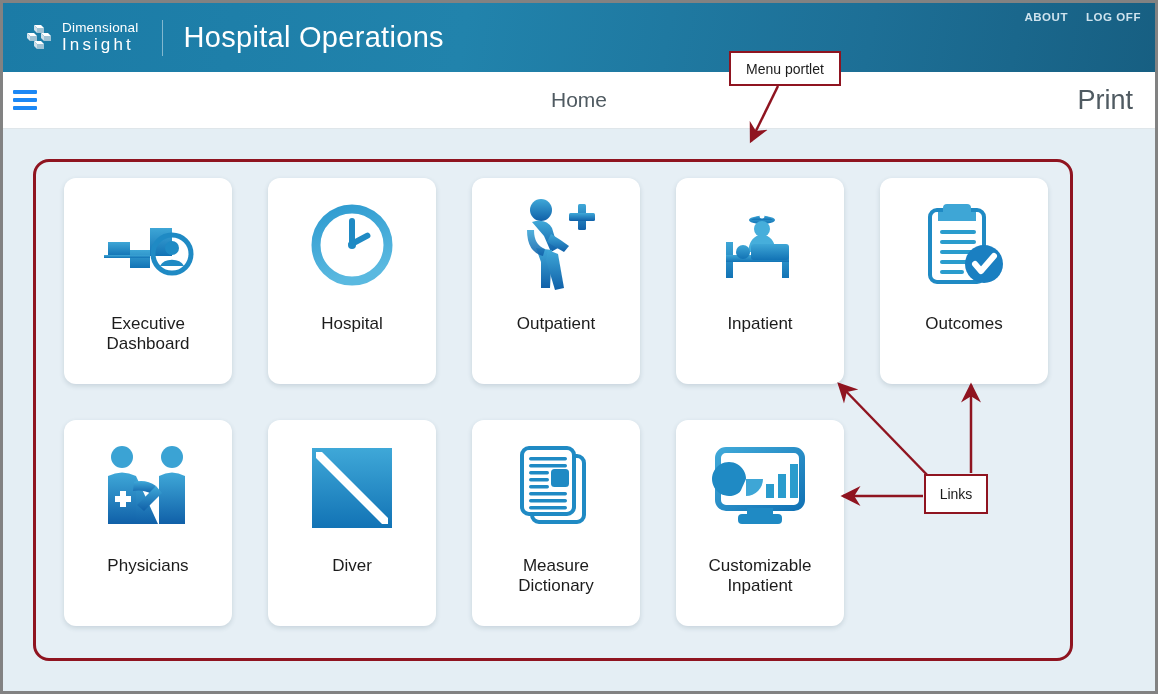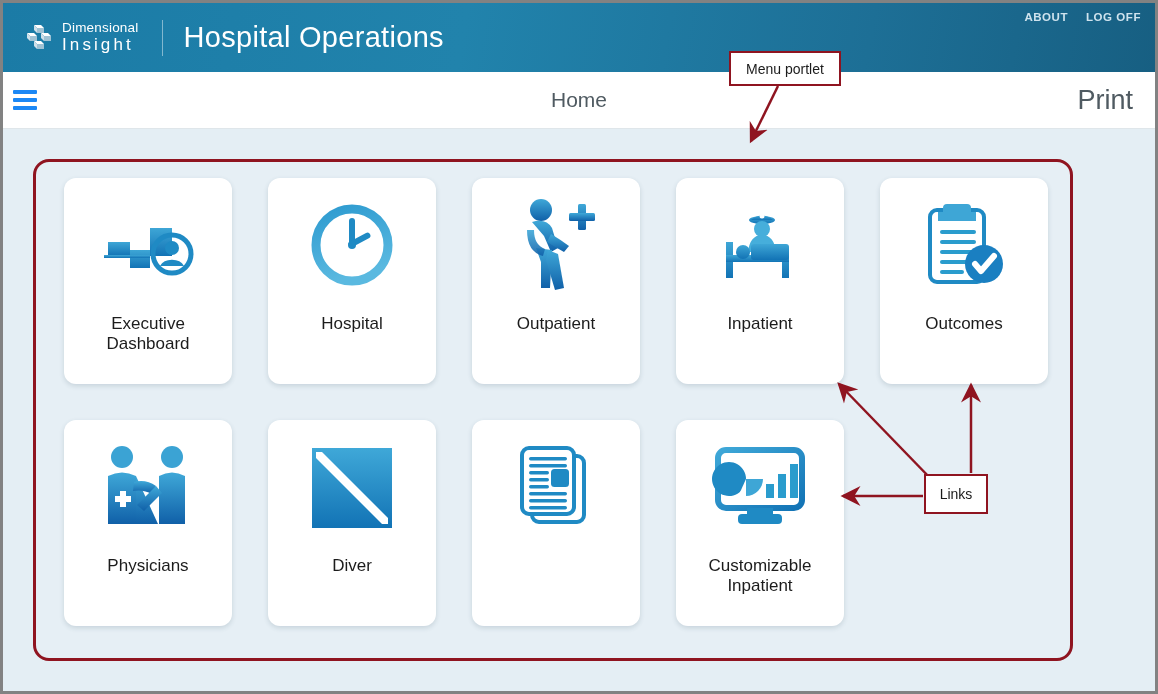--- a/index.html
+++ b/index.html
@@ -309,20 +309,22 @@
                 <rect x="19" y="31" width="20" height="3.4" rx="1.7"></rect>
                 <rect x="19" y="38" width="20" height="3.4" rx="1.7"></rect>
                 <rect x="19" y="45" width="20" height="3.4" rx="1.7"></rect>
                 <rect x="19" y="52" width="38" height="3.4" rx="1.7"></rect>
                 <rect x="19" y="59" width="38" height="3.4" rx="1.7"></rect>
                 <rect x="19" y="66" width="38" height="3.4" rx="1.7"></rect>
                 <rect x="41" y="29" width="18" height="18" rx="3.5"></rect>
               </g>
             </svg>
           </div>
+          <div class="tile-label">Measure
+Dictionary</div>
         </div>
 
         <div class="tile">
           <div class="tile-icon">
             <svg width="100" height="88" viewBox="0 0 100 88">
               <defs>
                   <linearGradient id="gCD" x1="0" y1="0" x2="1" y2="1">
                 <stop offset="0" stop-color="#3fa8d8"></stop>
                     <stop offset="1" stop-color="#1273b5"></stop>
                   </linearGradient>

